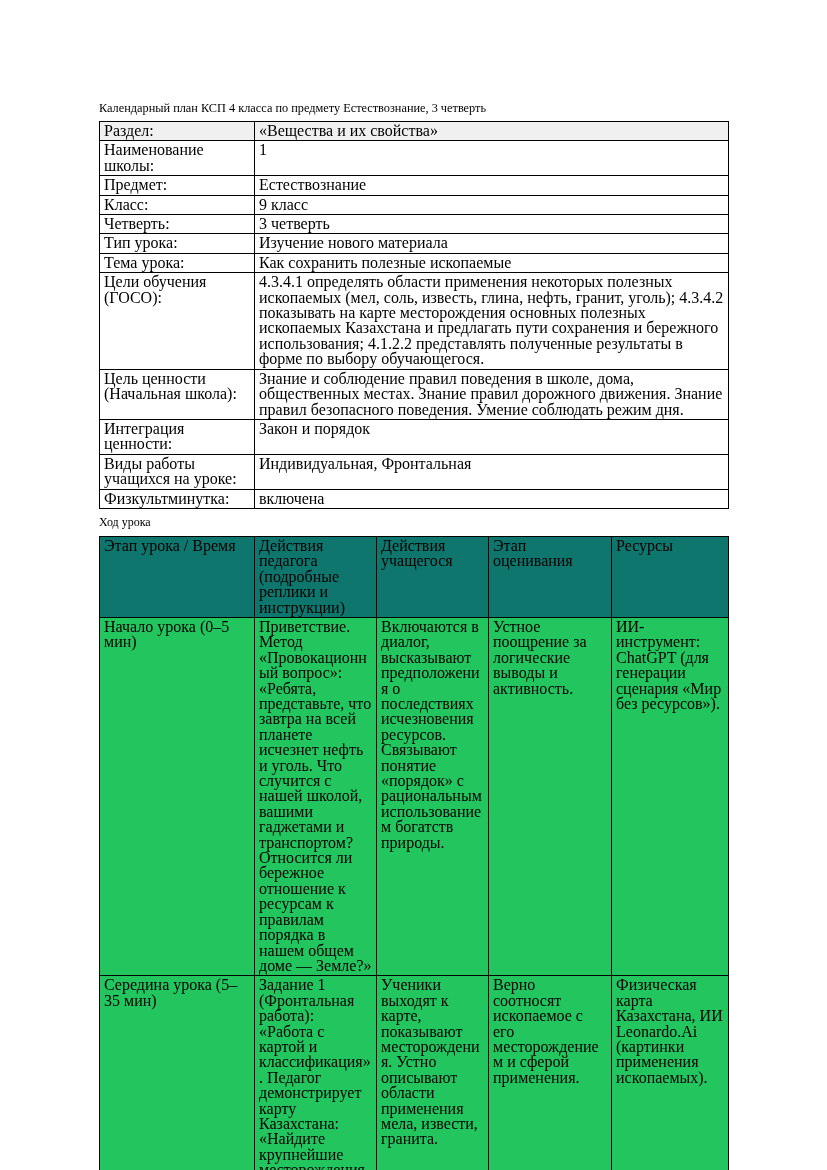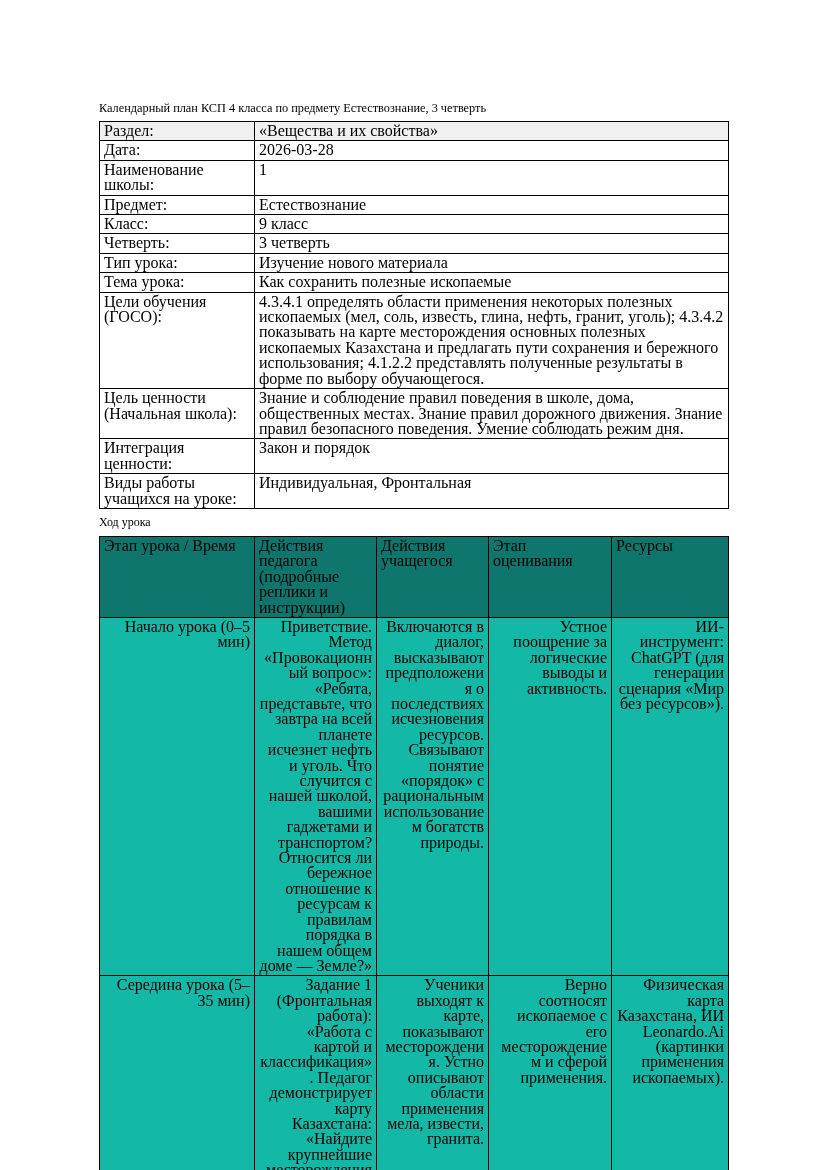--- a/index.html
+++ b/index.html
@@ -60,45 +60,41 @@
   #info-table col.c-label { width: 155px; }
   #info-table col.c-value { width: 474px; }
   #info-table tr.shaded > td { background: #f0f0f0; }
   
   #flow-table col.c1 { width: 155px; }
   #flow-table col.c2 { width: 122px; }
   #flow-table col.c3 { width: 112px; }
   #flow-table col.c4 { width: 123px; }
   #flow-table col.c5 { width: 117px; }
   #flow-table thead td { background: #0f766e; }
-  #flow-table tbody td { background: #14b8a6; text-align: right; }
+  #flow-table tbody td { background: #22c55e; }
   .tall-a { height: 286px; }
   .tall-b { height: 212px; }
 </style>
 </head>
 <body>
 
 <div class="page">
   <div class="content">
 
     <p class="doc-title">Календарный план КСП 4 класса по предмету Естествознание, 3 четверть</p>
 
     <table class="doc-table" id="info-table">
       <colgroup>
         <col class="c-label">
         <col class="c-value">
       </colgroup>
       <tbody>
         <tr class="shaded">
           <td>Раздел:</td>
           <td>«Вещества и их свойства»</td>
-        </tr>
-        <tr>
-          <td>Дата:</td>
-          <td>2026-03-28</td>
         </tr>
         <tr>
           <td>Наименование школы:</td>
           <td>1</td>
         </tr>
         <tr>
           <td>Предмет:</td>
           <td>Естествознание</td>
         </tr>
         <tr>
@@ -125,20 +121,24 @@
           <td>Цель ценности (Начальная школа):</td>
           <td>Знание и соблюдение правил поведения в школе, дома, общественных местах. Знание правил дорожного движения. Знание правил безопасного поведения. Умение соблюдать режим дня.</td>
         </tr>
         <tr>
           <td>Интеграция ценности:</td>
           <td>Закон и порядок</td>
         </tr>
         <tr>
           <td>Виды работы учащихся на уроке:</td>
           <td>Индивидуальная, Фронтальная</td>
+        </tr>
+        <tr>
+          <td>Физкультминутка:</td>
+          <td>включена</td>
         </tr>
       </tbody>
     </table>
 
     <p class="section-label">Ход урока</p>
 
     <table class="doc-table" id="flow-table">
       <colgroup>
         <col class="c1">
         <col class="c2">

